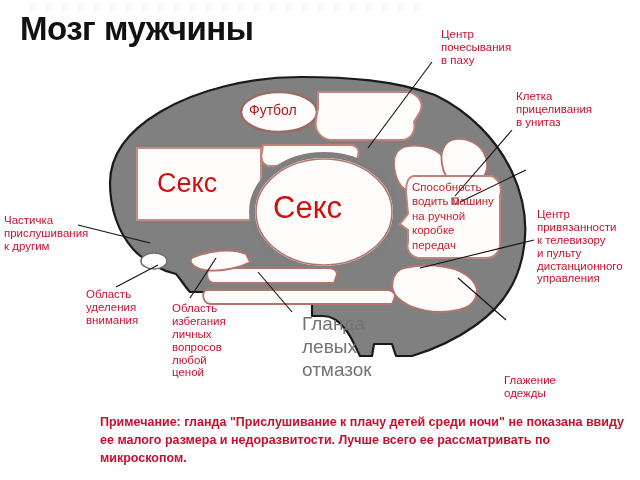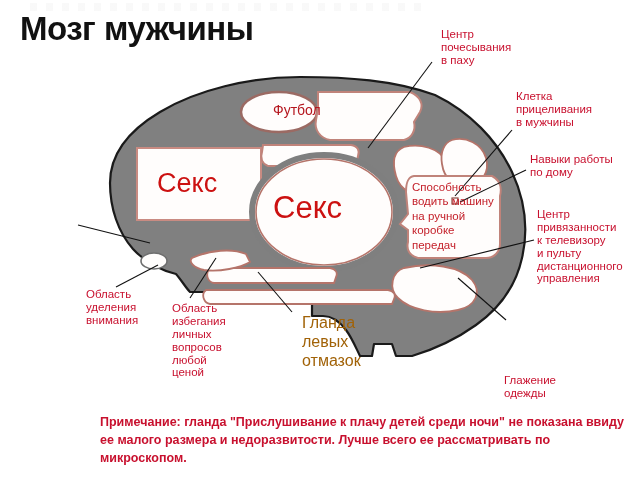--- a/index.html
+++ b/index.html
@@ -26,22 +26,22 @@
 
   
   #brain{position:absolute;left:0;top:0;width:640px;height:480px;}
 
   
   .lbl{
     position:absolute;color:#c8102e;font-weight:normal;line-height:1.12;
     white-space:pre-line;
   }
   .lbl.sm{font-size:11.5px;}
-  .lbl.lg{font-size:16px;color:#a16207;line-height:1.2;}
-  .lbl.footballtxt{font-size:14px;color:#b5161e;margin-left:24px;}
+  .lbl.lg{font-size:19px;color:#737373;line-height:1.2;}
+  .lbl.footballtxt{font-size:14px;color:#b5161e;}
   .lbl.sexbig{font-size:31px;color:#cc1111;}
   .lbl.sexbox{font-size:27px;color:#cc1111;}
   .lbl.danger{font-size:12.5px;color:#c4202a;}
   .lbl.ability{font-size:11.5px;color:#c4202a;line-height:1.25;}
 
   
   .note{
     position:absolute;left:100px;top:414px;width:530px;
     font-size:12.5px;font-weight:bold;color:#c8102e;line-height:1.42;
   }
@@ -183,35 +183,36 @@
 на ручной
 коробке
 передач</div>
 
   <div class="lbl sm" style="left:441px;top:28px;">Центр
 почесывания
 в паху</div>
 
   <div class="lbl sm" style="left:516px;top:90px;">Клетка
 прицеливания
-в мужчины</div>
-
-  <div class="lbl sm" style="left:530px;top:153px;">Навыки работы
-по дому</div>
+в унитаз</div>
+
 
   <div class="lbl sm" style="left:537px;top:208px;">Центр
 привязанности
 к телевизору
 и пульту
 дистанционного
 управления</div>
 
   <div class="lbl sm" style="left:504px;top:330px;margin-top:44px;">Глажение
 одежды</div>
 
+  <div class="lbl sm" style="left:4px;top:214px;">Частичка
+прислушивания
+к другим</div>
 
   <div class="lbl sm" style="left:86px;top:288px;">Область
 уделения
 внимания</div>
 
   <div class="lbl sm" style="left:172px;top:302px;">Область
 избегания
 личных
 вопросов
 любой

